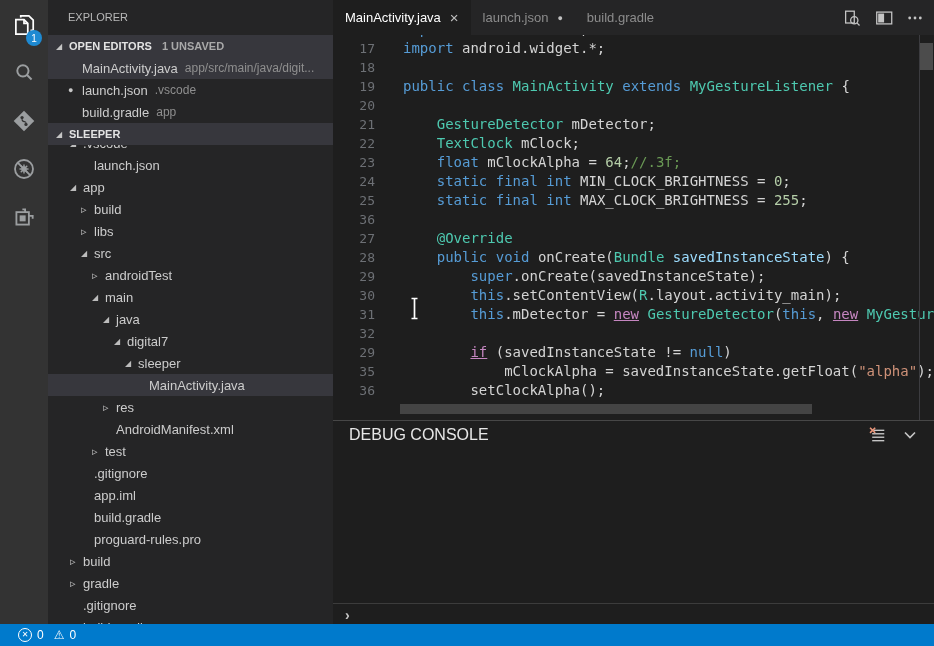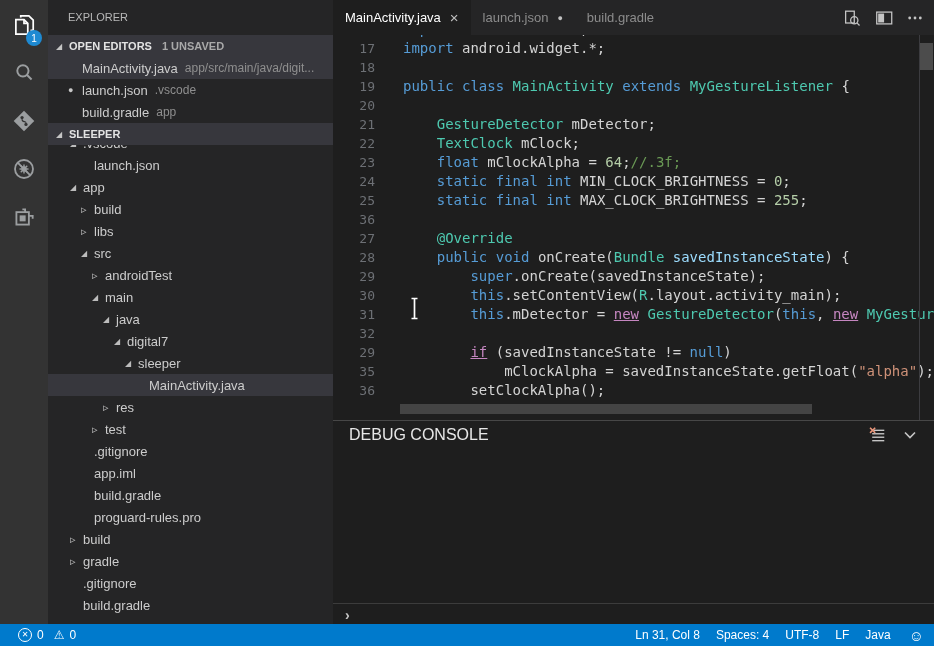--- a/index.html
+++ b/index.html
@@ -225,20 +225,24 @@
             <span class="twistie tw-exp">◢</span>
             <span class="tree-label">sleeper</span>
           </div>
           <div class="tree-row selected" style="padding-left: 88px;">
             <span class="twistie tw-col"></span>
             <span class="tree-label">MainActivity.java</span>
           </div>
           <div class="tree-row" style="padding-left: 55px;">
             <span class="twistie tw-col">▹</span>
             <span class="tree-label">res</span>
+          </div>
+          <div class="tree-row" style="padding-left: 55px;">
+            <span class="twistie tw-col"></span>
+            <span class="tree-label">AndroidManifest.xml</span>
           </div>
           <div class="tree-row" style="padding-left: 44px;">
             <span class="twistie tw-col">▹</span>
             <span class="tree-label">test</span>
           </div>
           <div class="tree-row" style="padding-left: 33px;">
             <span class="twistie tw-col"></span>
             <span class="tree-label">.gitignore</span>
           </div>
           <div class="tree-row" style="padding-left: 33px;">
@@ -443,22 +447,14 @@
     <div class="sb-left">
         <span class="sb-group">
           <span class="err-circle">✕</span>
           <span>0</span>
         </span>
         <span class="sb-group">
           <span class="warn-glyph">⚠</span>
           <span>0</span>
         </span>
       </div>
-    <div class="sb-right">
-      <span class="sb-item">Ln 31, Col 8</span>
-        <span class="sb-item">Spaces: 4</span>
-        <span class="sb-item">UTF-8</span>
-        <span class="sb-item">LF</span>
-        <span class="sb-item">Java</span>
-        <span class="sb-smiley">☺</span>
-    </div>
   </div>
 </div>
 
 </body></html>

